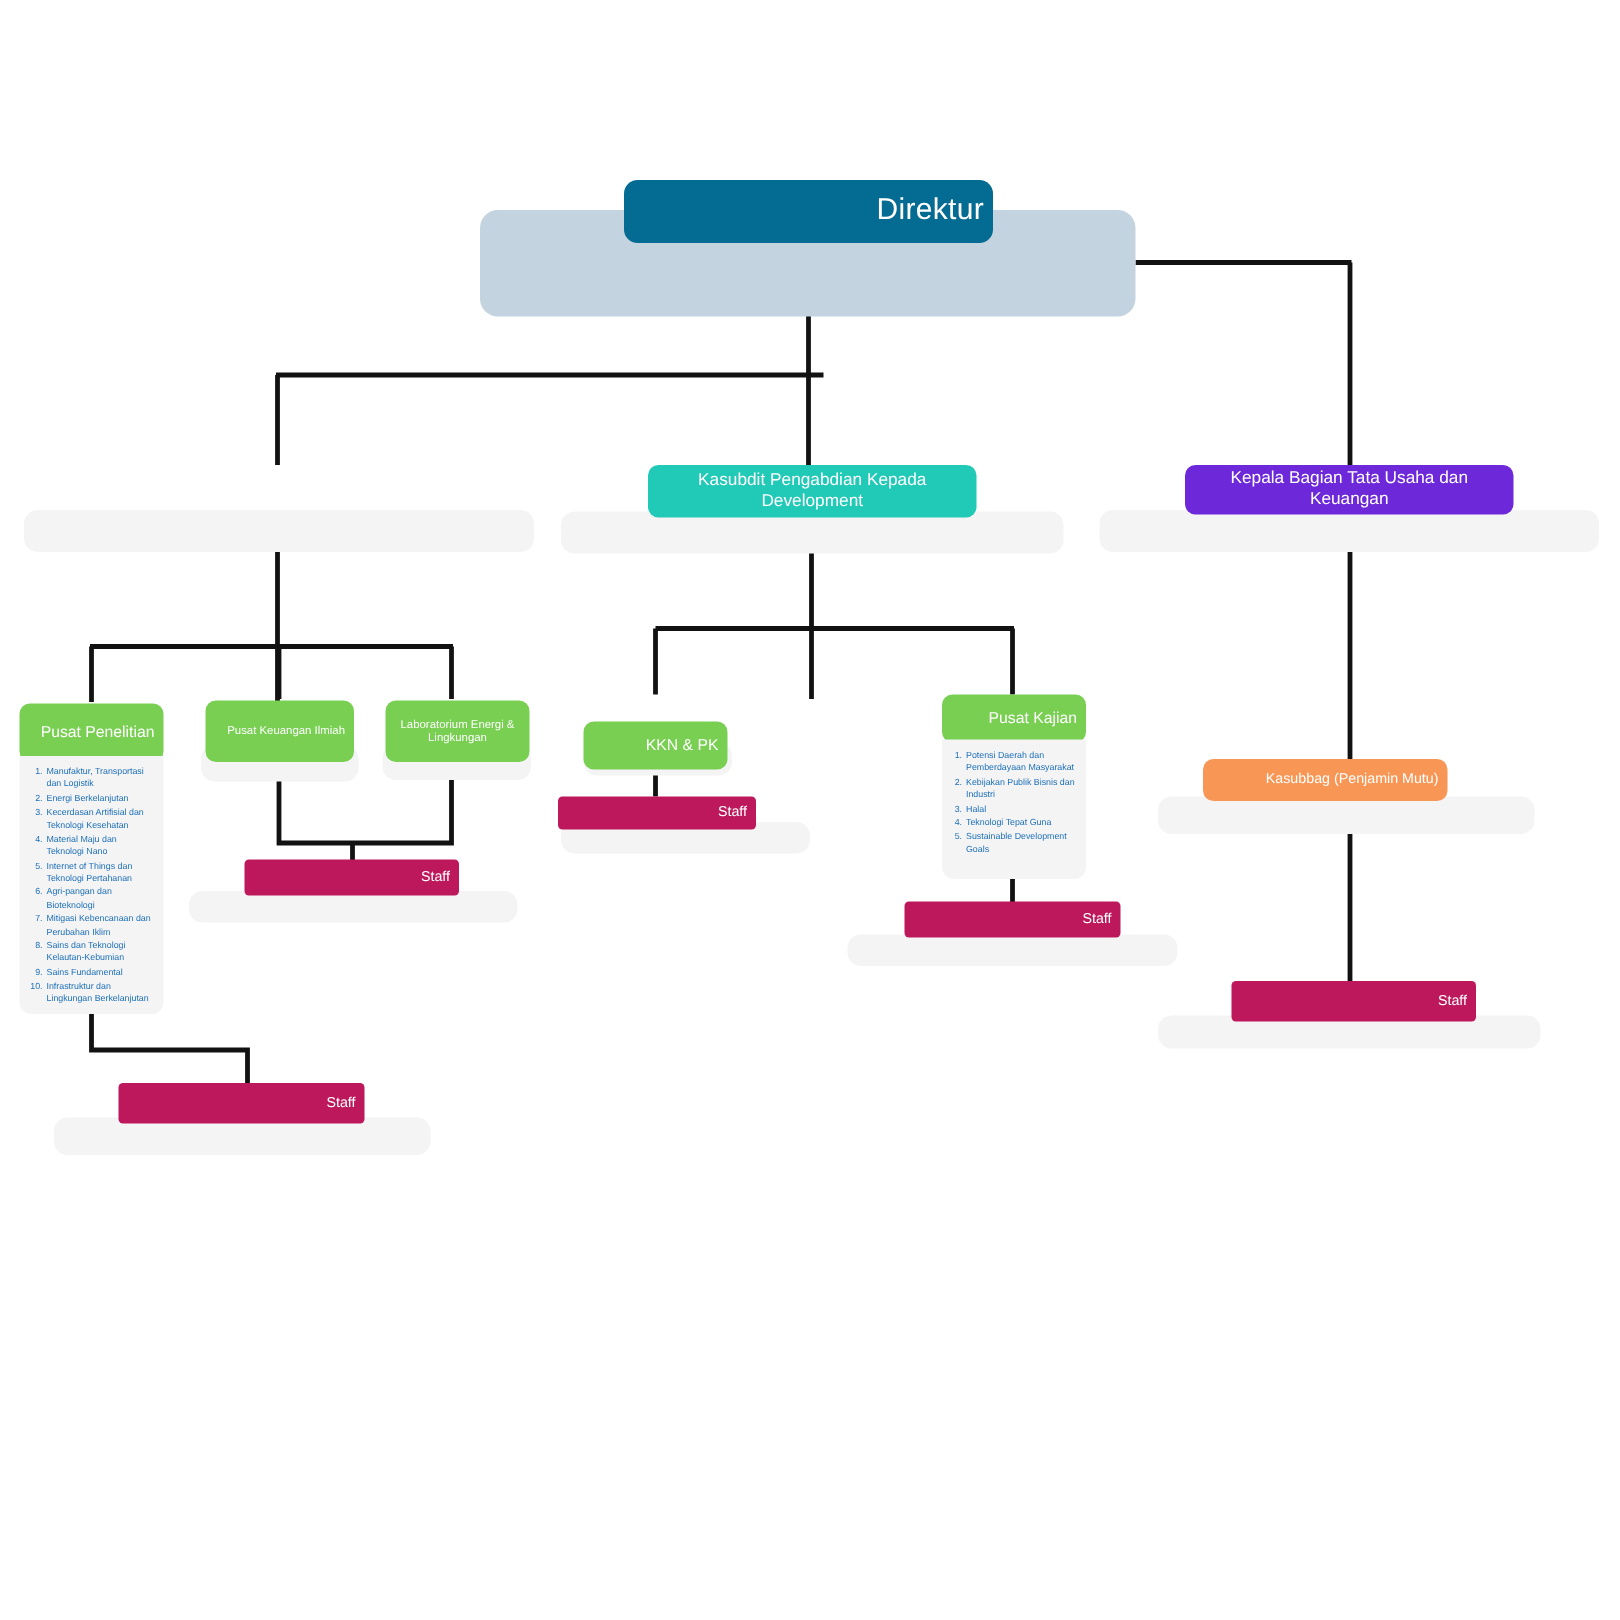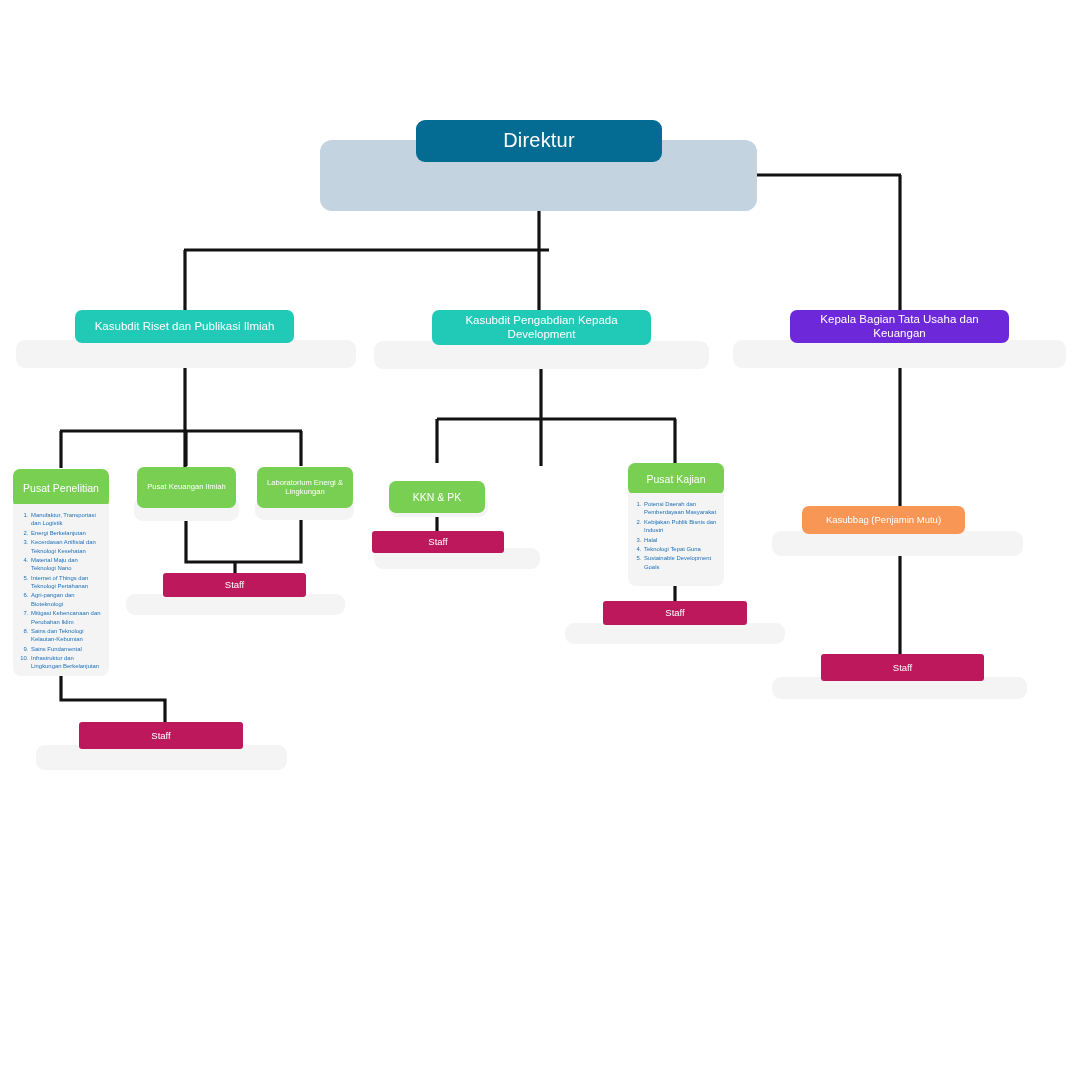--- a/index.html
+++ b/index.html
@@ -39,21 +39,21 @@
     background: #c4d3e0;
     border-radius: 12px;
   }
 
   
   .node {
     position: absolute;
     box-sizing: border-box;
     display: flex;
     align-items: center;
-    justify-content: center;
+    justify-content: flex-end;
     text-align: center;
     color: #ffffff;
     border-radius: 7px;
     line-height: 1.18;
     padding: 4px 6px;
   }
 
   .node.root {
     background: #046b92;
     border-radius: 9px;
@@ -142,23 +142,20 @@
   <div class="plate" style="left:126px;  top:594px; width:219px; height:21px;"></div>
   <div class="plate" style="left:374px;  top:548px; width:166px; height:21px;"></div>
   <div class="plate" style="left:565px;  top:623px; width:220px; height:21px;"></div>
   <div class="plate" style="left:772px;  top:677px; width:255px; height:22px;"></div>
   <div class="plate" style="left:36px;   top:745px; width:251px; height:25px;"></div>
 
   <div class="node root" style="left:416px; top:120px; width:246px; height:42px;">
     <span>Direktur</span>
   </div>
 
-  <div class="node teal" style="left:75px; top:310px; width:219px; height:33px;">
-    <span>Kasubdit Riset dan Publikasi Ilmiah</span>
-  </div>
 
   <div class="node teal" style="left:432px; top:310px; width:219px; height:35px;">
     <span>Kasubdit Pengabdian Kepada Development</span>
   </div>
 
   <div class="node blue" style="left:790px; top:310px; width:219px; height:33px;">
     <span>Kepala Bagian Tata Usaha dan Keuangan</span>
   </div>
 
   <div class="node green" style="left:13px; top:469px; width:96px; height:39px;">

